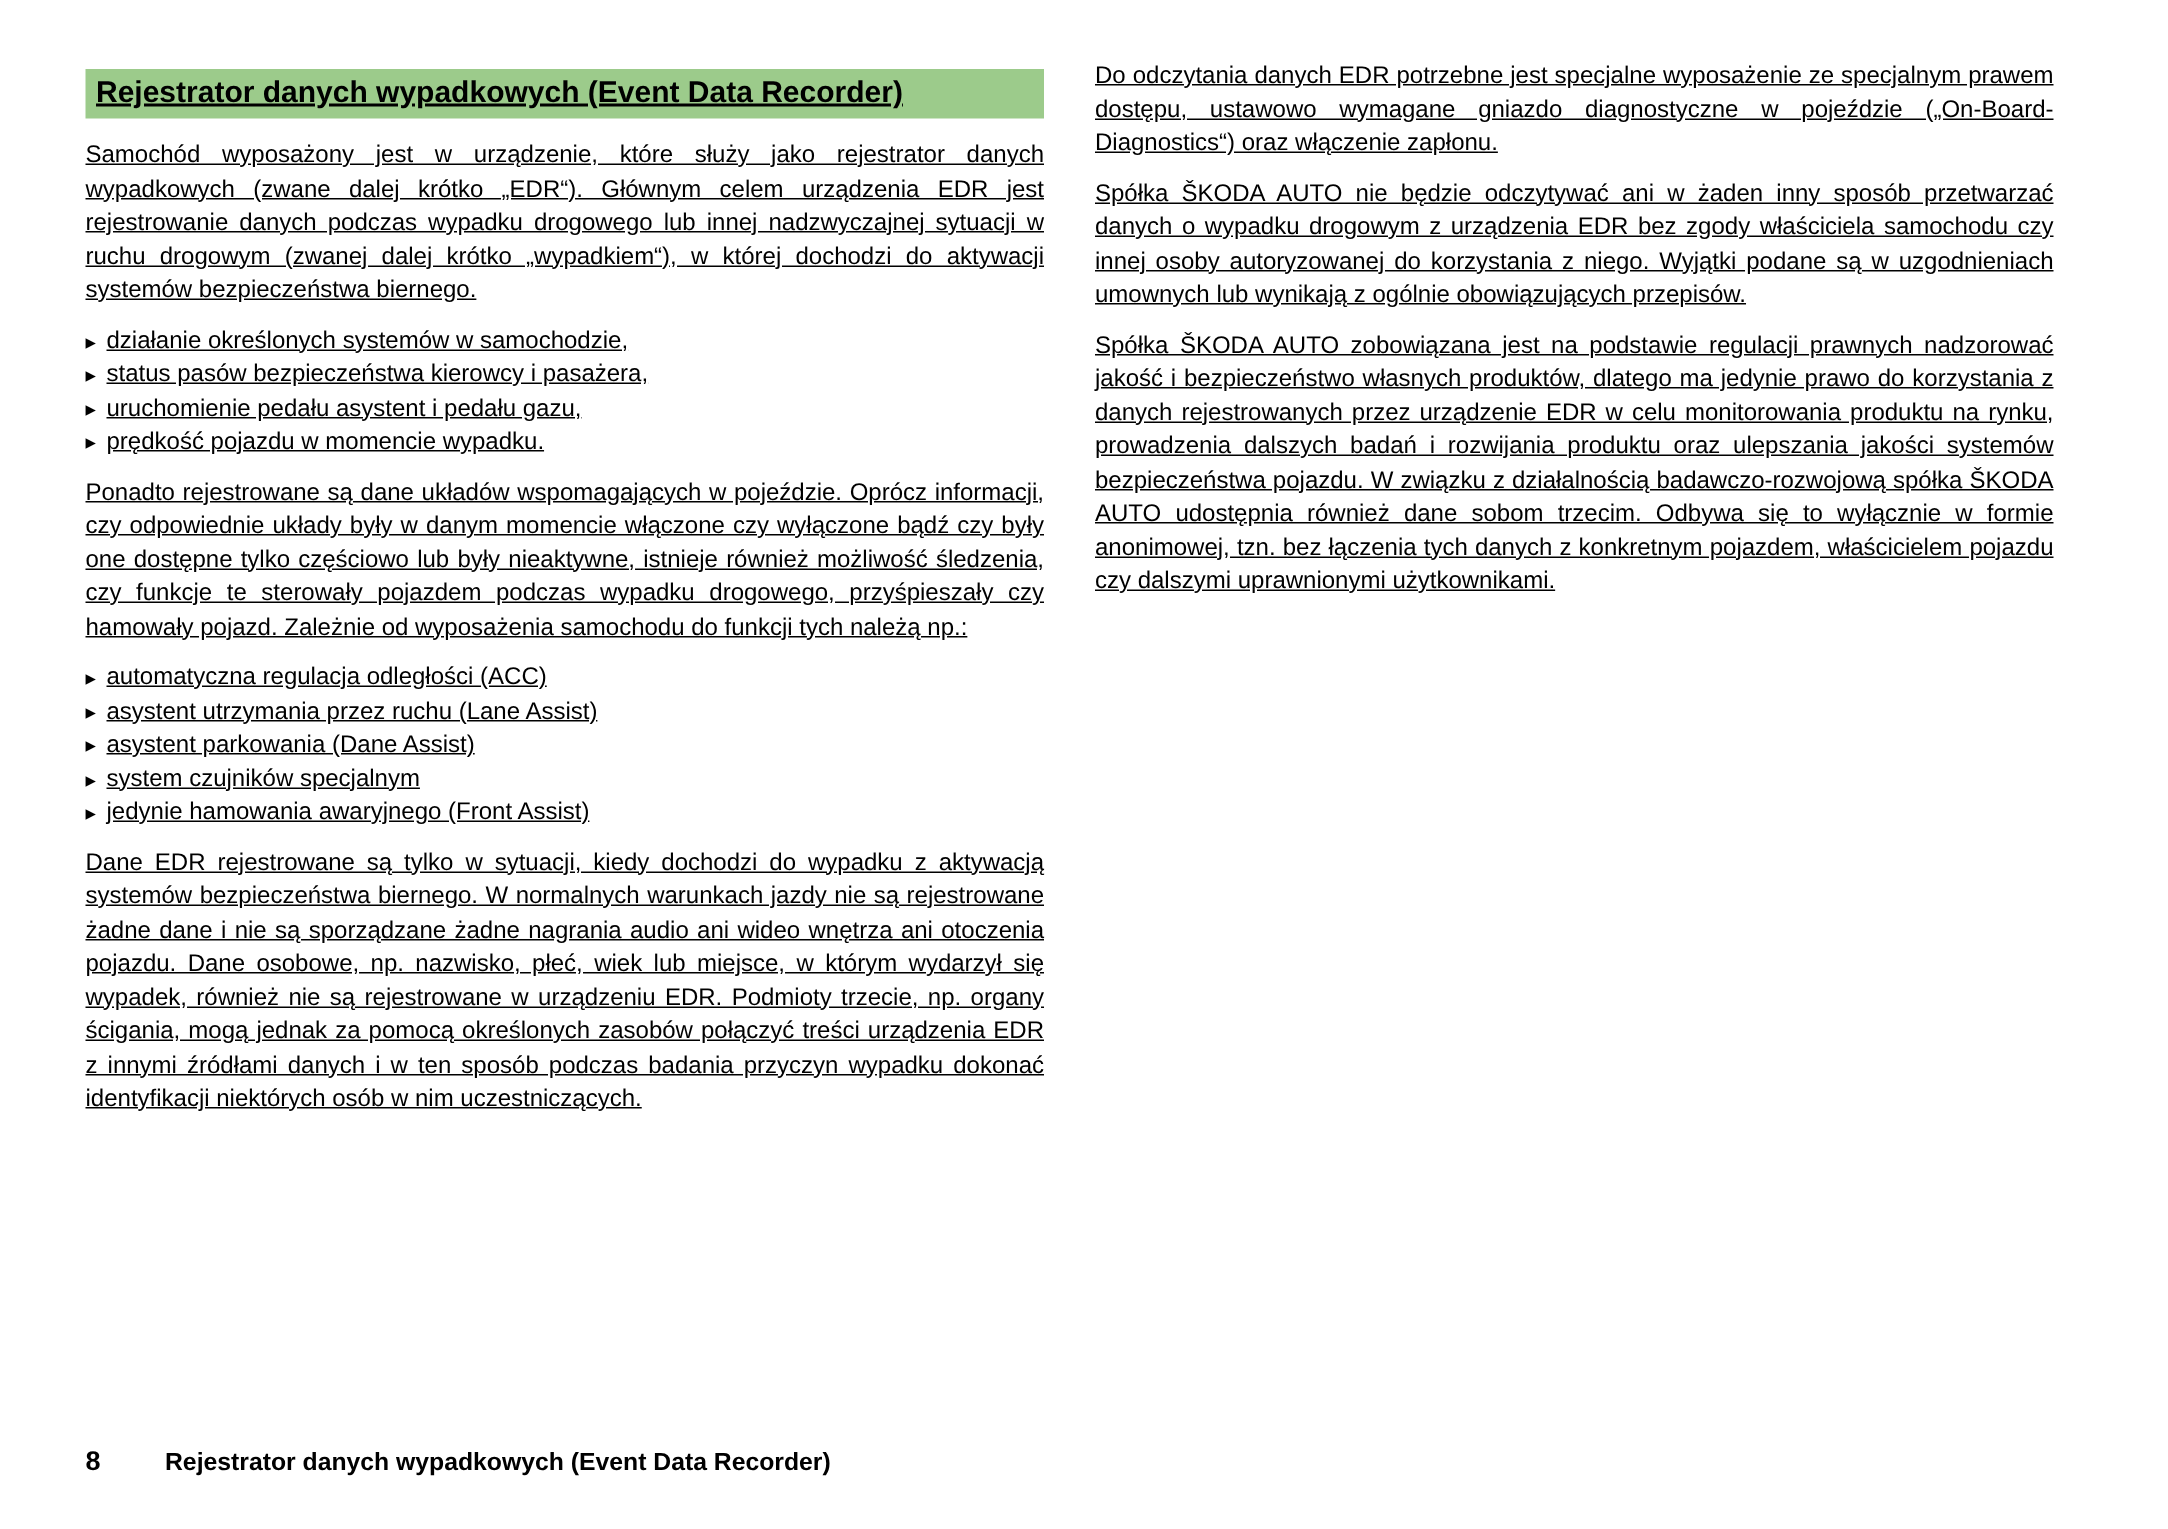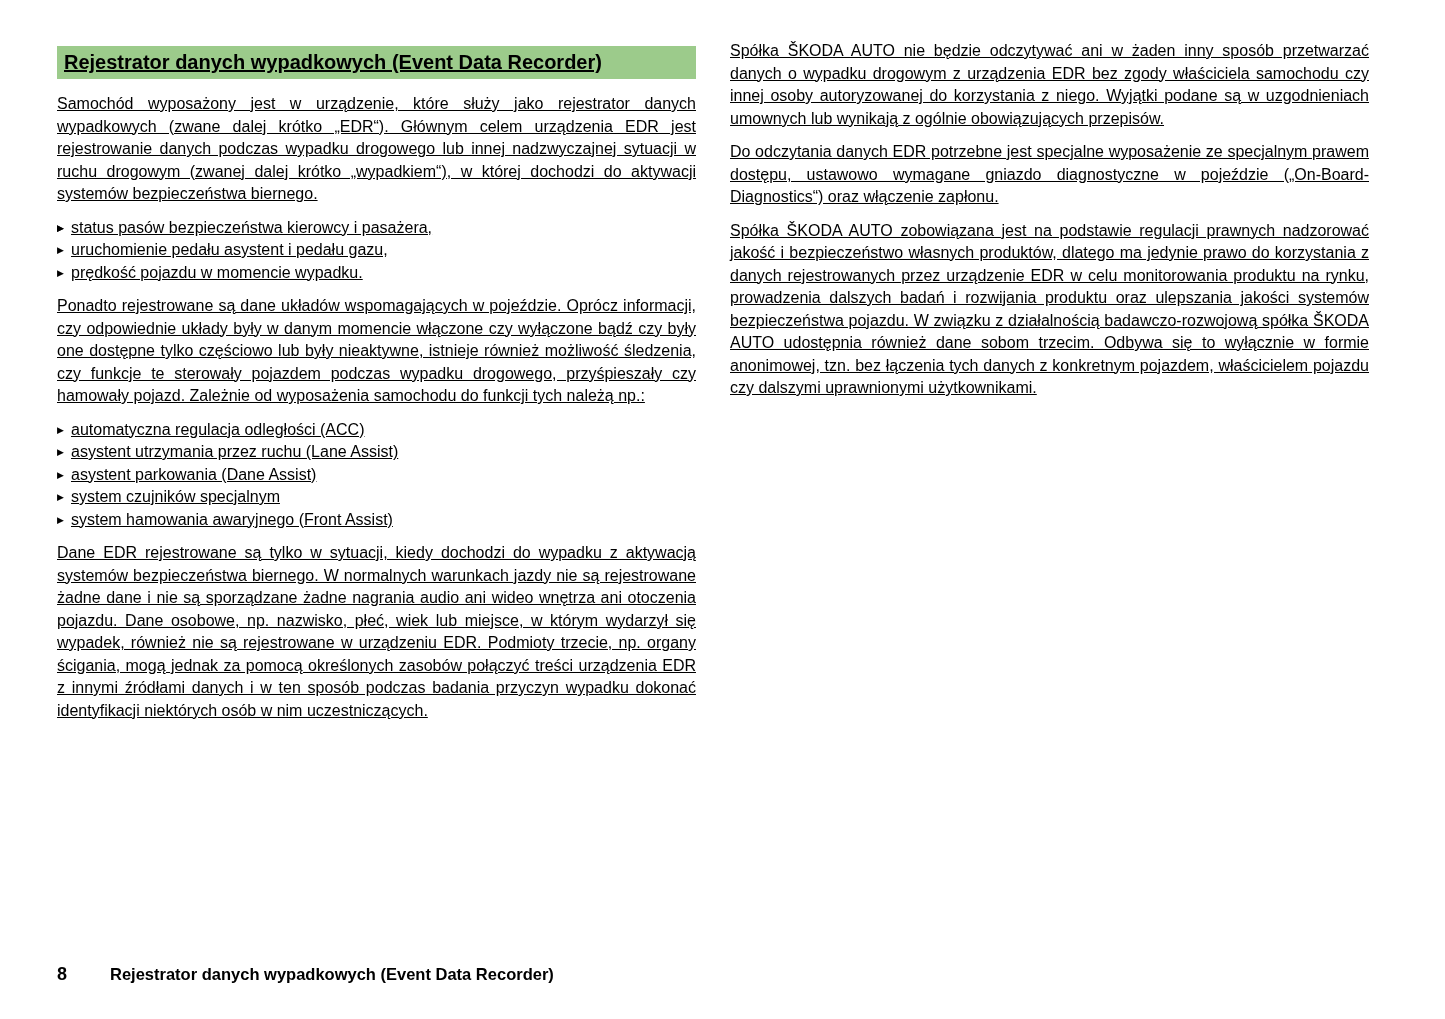--- a/index.html
+++ b/index.html
@@ -68,40 +68,40 @@
 </head>
 <body style="color: rgb(0, 0, 0);">
 
 <div class="page">
   <div class="columns">
     <div class="col">
       <h1 class="heading" style="background: rgb(156, 203, 139);">Rejestrator danych wypadkowych (Event Data Recorder)</h1>
       <div id="col-left-blocks">
           <p class="para">Samochód wyposażony jest w urządzenie, które służy jako rejestrator danych wypadkowych (zwane dalej krótko „EDR“). Głównym celem urządzenia EDR jest rejestrowanie danych podczas wypadku drogowego lub innej nadzwyczajnej sytuacji w ruchu drogowym (zwanej dalej krótko „wypadkiem“), w której dochodzi do aktywacji systemów bezpieczeństwa biernego.</p>
           <ul class="bullet-list">
-            <li><span class="tri">▶</span></li>
+            <li><span class="tri">▶</span><span>działanie określonych systemów w samochodzie,</span></li>
             <li><span class="tri">▶</span><span>status pasów bezpieczeństwa kierowcy i pasażera,</span></li>
             <li><span class="tri">▶</span><span>uruchomienie pedału asystent i pedału gazu,</span></li>
             <li><span class="tri">▶</span><span>prędkość pojazdu w momencie wypadku.</span></li>
           </ul>
           <p class="para">Ponadto rejestrowane są dane układów wspomagających w pojeździe. Oprócz informacji, czy odpowiednie układy były w danym momencie włączone czy wyłączone bądź czy były one dostępne tylko częściowo lub były nieaktywne, istnieje również możliwość śledzenia, czy funkcje te sterowały pojazdem podczas wypadku drogowego, przyśpieszały czy hamowały pojazd. Zależnie od wyposażenia samochodu do funkcji tych należą np.:</p>
           <ul class="bullet-list">
             <li><span class="tri">▶</span><span>automatyczna regulacja odległości (ACC)</span></li>
             <li><span class="tri">▶</span><span>asystent utrzymania przez ruchu (Lane Assist)</span></li>
             <li><span class="tri">▶</span><span>asystent parkowania (Dane Assist)</span></li>
             <li><span class="tri">▶</span><span>system czujników specjalnym</span></li>
-            <li><span class="tri">▶</span><span>system hamowania awaryjnego (Front Assist)</span></li>
+            <li><span class="tri">▶</span><span>jedynie hamowania awaryjnego (Front Assist)</span></li>
           </ul>
           <p class="para">Dane EDR rejestrowane są tylko w sytuacji, kiedy dochodzi do wypadku z aktywacją systemów bezpieczeństwa biernego. W normalnych warunkach jazdy nie są rejestrowane żadne dane i nie są sporządzane żadne nagrania audio ani wideo wnętrza ani otoczenia pojazdu. Dane osobowe, np. nazwisko, płeć, wiek lub miejsce, w którym wydarzył się wypadek, również nie są rejestrowane w urządzeniu EDR. Podmioty trzecie, np. organy ścigania, mogą jednak za pomocą określonych zasobów połączyć treści urządzenia EDR z innymi źródłami danych i w ten sposób podczas badania przyczyn wypadku dokonać identyfikacji niektórych osób w nim uczestniczących.</p>
         </div>
     </div>
     <div class="col">
       <div id="col-right-blocks">
+          <p class="para">Do odczytania danych EDR potrzebne jest specjalne wyposażenie ze specjalnym prawem dostępu, ustawowo wymagane gniazdo diagnostyczne w pojeździe („On-Board-Diagnostics“) oraz włączenie zapłonu.</p>
           <p class="para">Spółka ŠKODA AUTO nie będzie odczytywać ani w żaden inny sposób przetwarzać danych o wypadku drogowym z urządzenia EDR bez zgody właściciela samochodu czy innej osoby autoryzowanej do korzystania z niego. Wyjątki podane są w uzgodnieniach umownych lub wynikają z ogólnie obowiązujących przepisów.</p>
-          <p class="para">Do odczytania danych EDR potrzebne jest specjalne wyposażenie ze specjalnym prawem dostępu, ustawowo wymagane gniazdo diagnostyczne w pojeździe („On-Board-Diagnostics“) oraz włączenie zapłonu.</p>
           <p class="para">Spółka ŠKODA AUTO zobowiązana jest na podstawie regulacji prawnych nadzorować jakość i bezpieczeństwo własnych produktów, dlatego ma jedynie prawo do korzystania z danych rejestrowanych przez urządzenie EDR w celu monitorowania produktu na rynku, prowadzenia dalszych badań i rozwijania produktu oraz ulepszania jakości systemów bezpieczeństwa pojazdu. W związku z działalnością badawczo-rozwojową spółka ŠKODA AUTO udostępnia również dane sobom trzecim. Odbywa się to wyłącznie w formie anonimowej, tzn. bez łączenia tych danych z konkretnym pojazdem, właścicielem pojazdu czy dalszymi uprawnionymi użytkownikami.</p>
         </div>
     </div>
   </div>
   <div class="footer">
     <span class="pagenum">8</span>
     <span class="chapter">Rejestrator danych wypadkowych (Event Data Recorder)</span>
   </div>
 </div>
 

